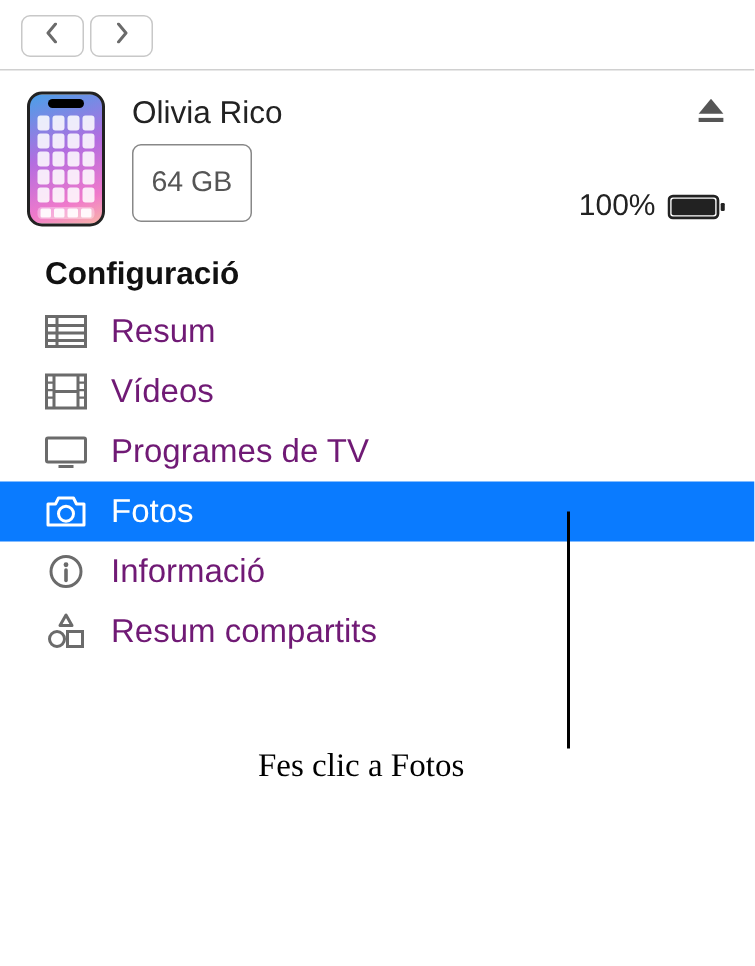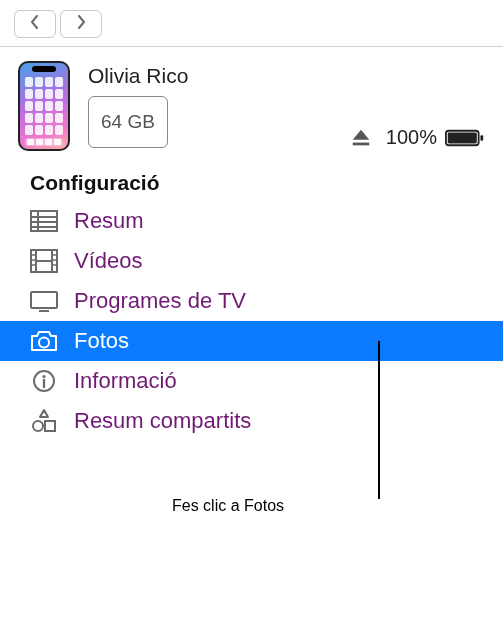--- a/index.html
+++ b/index.html
@@ -80,20 +80,21 @@
       display: inline-block;
       padding: 14px 12px;
       border: 1.5px solid #888;
       border-radius: 6px;
       font-size: 19px;
       color: #555;
       width: fit-content;
     }
     .device-right {
       display: flex;
+      flex-direction: column;
       align-items: flex-end;
       gap: 14px;
       align-self: stretch;
       justify-content: space-between;
       padding: 2px 0;
     }
     .eject-icon svg { width: 22px; height: 22px; color: #555; display:block; }
     .battery-row { display: flex; align-items: center; gap: 8px; font-size: 20px; color: #222; }
     .battery-icon svg { width: 40px; height: 20px; display: block; color:#222; }
     .section-header {
@@ -125,22 +126,23 @@
       top: -100px;
       left: 378px;
       width: 2px;
       height: 158px;
       background: #000;
     }
     .callout-text {
       position: absolute;
       top: 56px;
       left: 172px;
-      font-size: 16px;
+      font-size: 22px;
       color: #000;
+      font-family: Liberation Serif, serif;
     }
   </style>
 </head>
 <body>
 
 <div class="toolbar">
   <div class="nav-btn">
     <span class="icon">
       <svg viewBox="0 0 10 14">
           <path d="M7 1 L2 7 L7 13" fill="none" stroke="currentColor" stroke-width="2" stroke-linecap="round" stroke-linejoin="round"></path>

